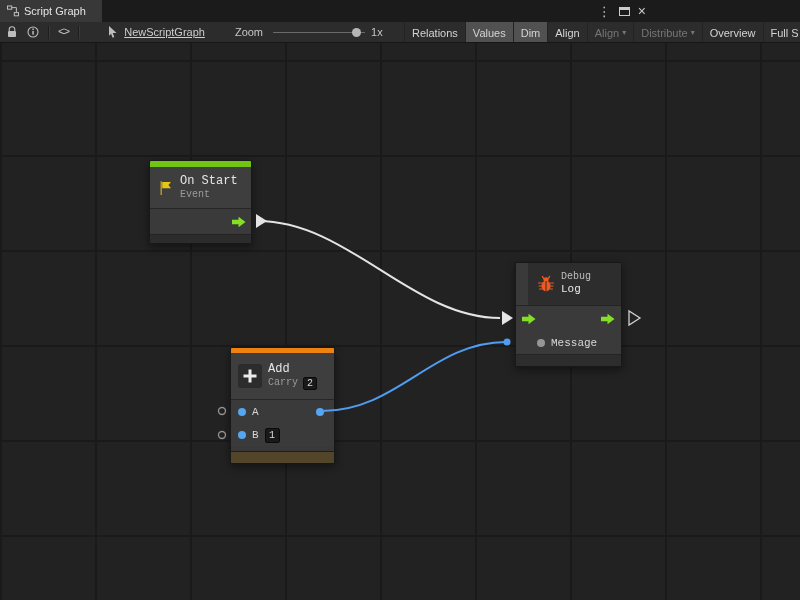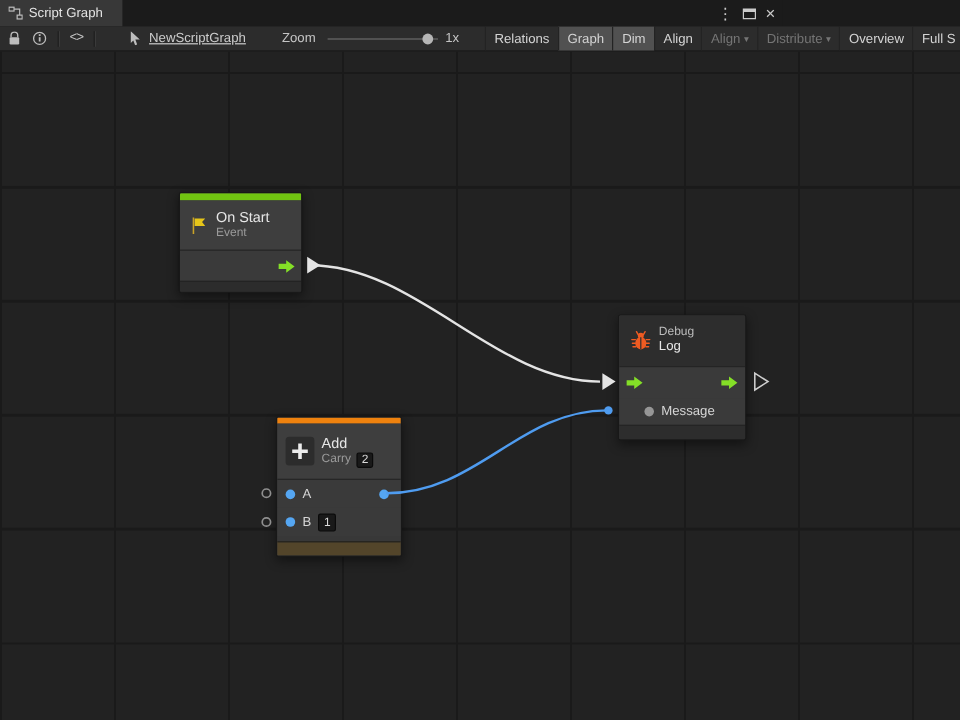--- a/index.html
+++ b/index.html
@@ -47,21 +47,21 @@
   
   .canvas { position:absolute; top:43px; left:0; width:800px; height:557px; overflow:hidden;
     background-color:var(--canvas-bg,#222222);
     background-image:
       repeating-linear-gradient(90deg, var(--grid-line,#1a1a1a) 0px, var(--grid-line,#1a1a1a) 2px, transparent 2px, transparent 95px),
       repeating-linear-gradient(180deg, var(--grid-line,#1a1a1a) 0px, var(--grid-line,#1a1a1a) 2px, transparent 2px, transparent 95px);
     background-position: 0 0, 0 17px; }
 
   
   .node { position:absolute; border:1px solid #181818; border-radius:2px;
-    background:var(--node-bg,#3a3a3a); box-shadow:0 3px 9px rgba(0,0,0,.45); overflow:hidden; }
+    background:var(--node-bg,#3a3a3a); box-shadow:0 3px 9px rgba(0,0,0,.45); overflow:hidden;font-family:Liberation Mono, monospace; }
   .colorbar { height:6px; }
   .cb-green { background:var(--event-green,#71c411); }
   .cb-orange { height:5px; background:var(--node-orange,#ef820e); }
   .nhead { display:flex; align-items:center; gap:6px; padding:0 8px; }
   .ntitles { display:flex; flex-direction:column; justify-content:center; }
   .ntitle { color:#e6e6e6; font-size:12px; line-height:1.2; }
   .nsub { color:#9b9b9b; font-size:10px; line-height:1.2; }
   .nkind { color:#bdbdbd; font-size:10px; line-height:1.2; }
   .nrow { display:flex; align-items:center; background:#3a3a3a; }
   .plabel { color:#d6d6d6; font-size:11px; }
@@ -75,21 +75,21 @@
   .valuebox.small { height:13px; min-width:13px; }
 
   .node-onstart { left:149px; top:117px; width:103px; }
   .node-onstart .nhead { height:41px; background:#3e3e3e; }
   .node-onstart .out-row { height:26px; justify-content:flex-end; padding-right:5px; border-top:1px solid #262626; }
   .node-onstart .nfoot { height:9px; background:#2c2c2c; border-top:1px solid #232323; }
   .flag-pole { stroke:#c9a227; stroke-width:1.3; fill:none; }
   .flag-banner { fill:var(--flag-yellow,#e6c519); }
 
   .node-debug { left:515px; top:219px; width:107px; }
-  .node-debug .nhead { height:42px; background:#2d2d2d; padding:0 9px; }
+  .node-debug .nhead { height:42px; background:#2d2d2d; padding:0 9px;margin-left:12px; }
   .node-debug .ntitle { font-size:11px; }
   .node-debug .flow-row { height:27px; justify-content:space-between; padding:0 6px; border-top:1px solid #242424; }
   .node-debug .msg-row { height:22px; gap:6px; padding:0 21px; }
   .node-debug .nfoot { height:12px; background:#2d2d2d; border-top:1px solid #242424; }
   .bug-body { fill:var(--bug-orange,#ee5b22); }
   .bug-leg { stroke:var(--bug-orange,#ee5b22); stroke-width:1.2; fill:none; stroke-linecap:round; }
   .bug-slit { stroke:#2d2d2d; stroke-width:1; fill:none; }
 
   .node-add { left:230px; top:304px; width:105px; }
   .node-add .nhead { height:46px; background:#3e3e3e; padding:0 7px; }
@@ -159,21 +159,21 @@
     </span>
     <span class="zoom-label">Zoom</span>
     <span class="zoom-slider">
       <span class="zoom-track"></span>
       <span class="zoom-knob"></span>
     </span>
     <span class="zoom-value">1x</span>
 
     <div class="tb-buttons">
       <span class="tbbtn">Relations</span>
-      <span class="tbbtn active">Graph</span>
+      <span class="tbbtn active">Values</span>
       <span class="tbbtn active">Dim</span>
       <span class="tbbtn">Align</span>
       <span class="tbbtn disabled">
         <span>Align</span>
         <span class="chev">▾</span>
       </span>
       <span class="tbbtn disabled">
         <span>Distribute</span>
         <span class="chev">▾</span>
       </span>

